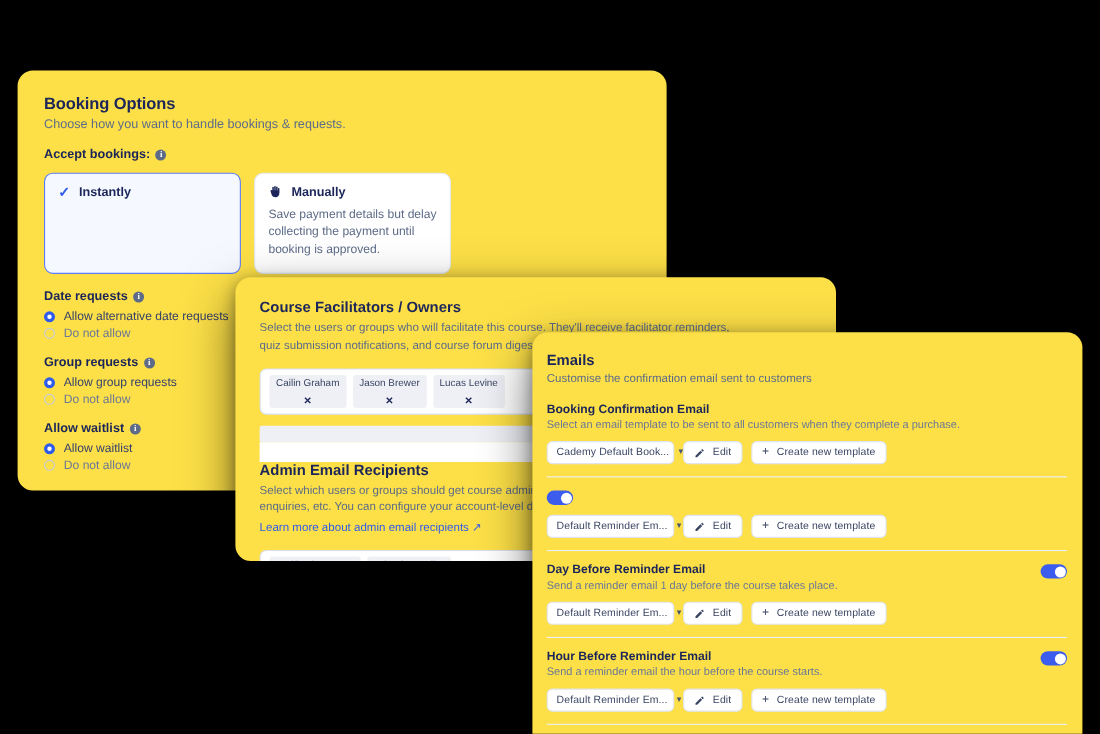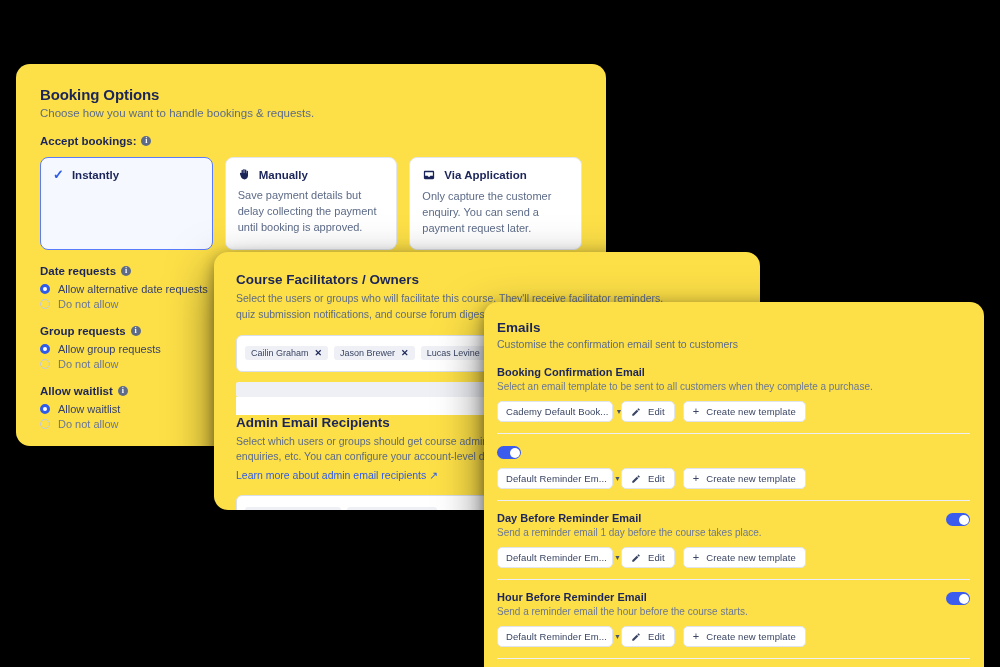--- a/index.html
+++ b/index.html
@@ -71,21 +71,21 @@
   .sec-desc{ font-size:10.5px; color:#5d6b88; line-height:1.5; margin:0; max-width:440px;}
   .link{ color:#2f5bea; font-size:10.5px; text-decoration:none; }
   .tag-input{
     margin-top:12px; border:1px solid #d9dfeb; border-radius:6px;
     background:#fff; min-height:25px; padding:5px 8px;
     display:flex; align-items:center; gap:6px; flex-wrap:wrap;
   }
   .tag{
     background:#eef0f5; border-radius:3px; padding:2px 6px;
     display:flex; align-items:center; gap:6px;
-    font-size:9px; color:#3a4563;
+    font-size:9px; color:#3a4563;flex-direction:column;
   }
   .tag-x{ font-size:9px; font-weight:bold; color:#1b2559; cursor:pointer; }
   .grey-bar{
     margin-top:10px; height:15px; background:#eef0f5; border-radius:2px;
   }
   .white-bar{ height:18px; background:#fff; }
 
   
   #panel-emails{ left:484px; top:258px; width:500px; height:392px; }
   .em-pad{ padding:18px 0 0 0; }
@@ -148,31 +148,20 @@
           <span class="ic-dark">
             <svg width="13" height="13" viewBox="0 0 24 24" fill="currentColor">
               <path d="M6.5 9V4.6a1.3 1.3 0 0 1 2.6 0V9h.6V3.3a1.3 1.3 0 0 1 2.6 0V9h.6V4.1a1.3 1.3 0 0 1 2.6 0V9.6h.6V6.4a1.2 1.2 0 0 1 2.4 0v7.1c0 4.4-2.6 7.5-6.4 7.5-3.6 0-6.1-2.2-7-5.6L3.6 11c-.3-1 .2-1.9 1.1-2.2.8-.2 1.5.1 1.8.8z"></path>
             </svg>
           </span>
           <span class="opt-name">Manually</span>
         </div>
         <div class="opt-desc">Save payment details but delay collecting the payment until booking is approved.</div>
       </div>
 
-      <div class="opt-card">
-        <div class="opt-head">
-          <span class="ic-dark">
-            <svg width="14" height="14" viewBox="0 0 24 24" fill="currentColor">
-              <path d="M3.2 6.8c0-1.1.9-2 2-2h13.6c1.1 0 2 .9 2 2v10.4c0 1.1-.9 2-2 2H5.2c-1.1 0-2-.9-2-2zM5.4 7.1v6.1h3.9c.3 0 .5.2.6.4.3.9 1.1 1.5 2.1 1.5s1.8-.6 2.1-1.5c.1-.2.3-.4.6-.4h3.9V7.1z"></path>
-            </svg>
-          </span>
-          <span class="opt-name">Via Application</span>
-        </div>
-        <div class="opt-desc">Only capture the customer enquiry. You can send a payment request later.</div>
-      </div>
 
     </div>
 
     <div class="rg">
       <div class="field-label">
         <span>Date requests</span>
         <span class="info-ic">i</span>
       </div>
       <div class="radio-line">
         <span class="radio on"></span>

